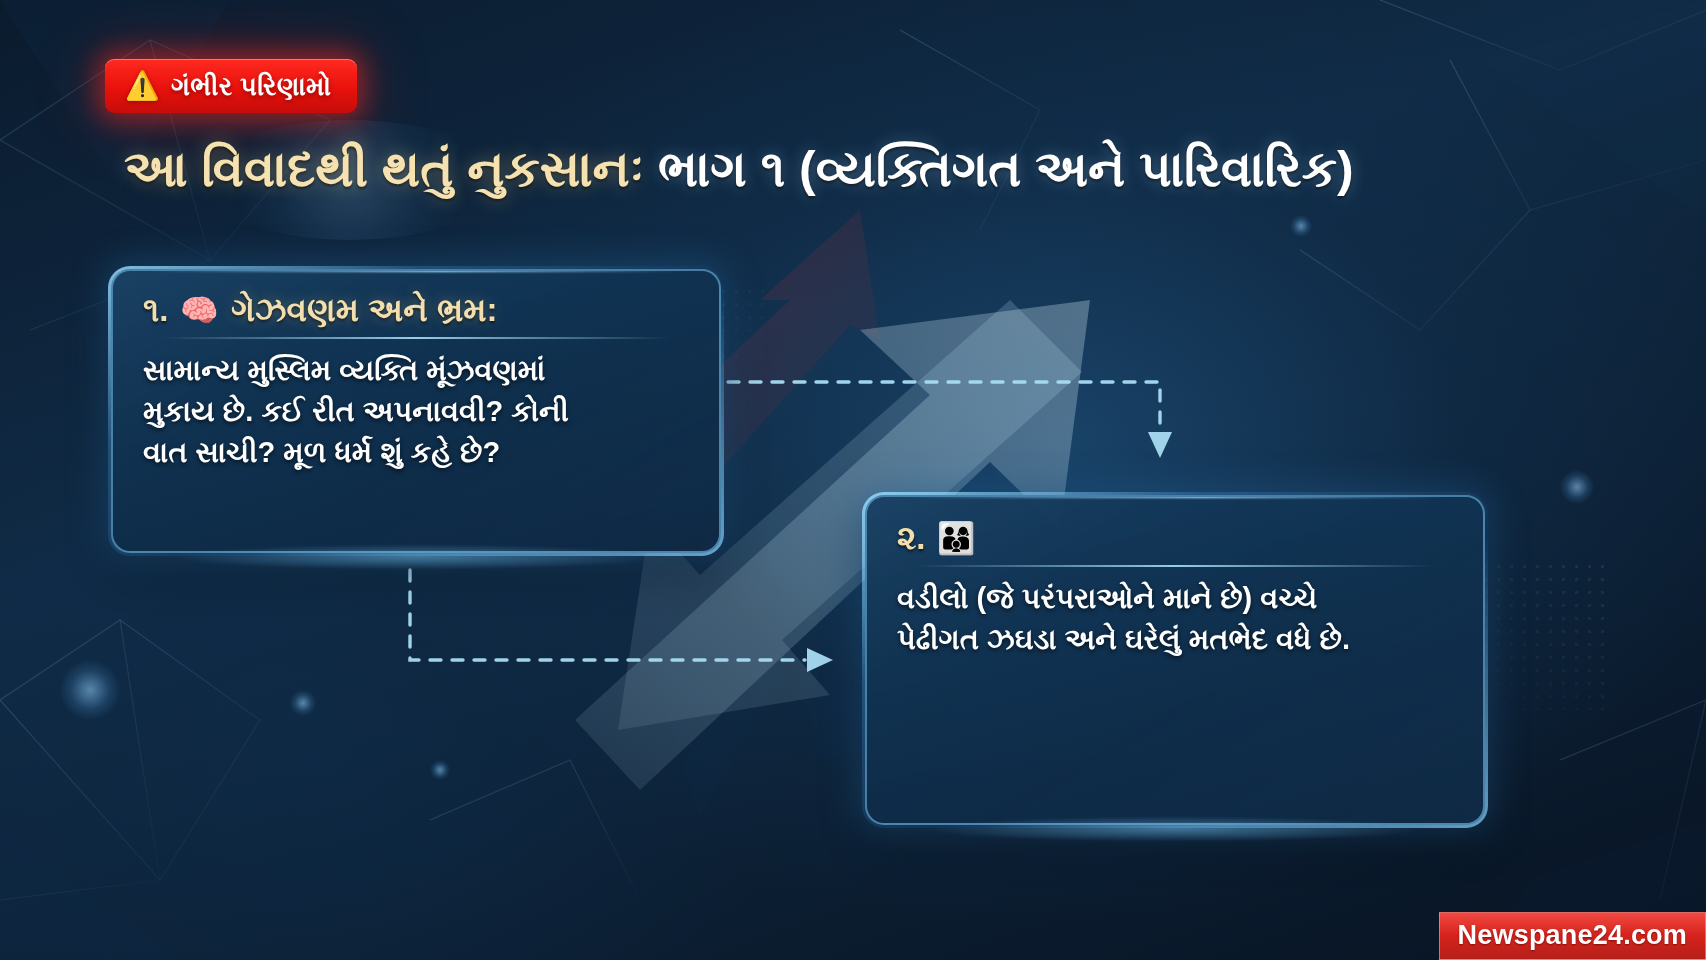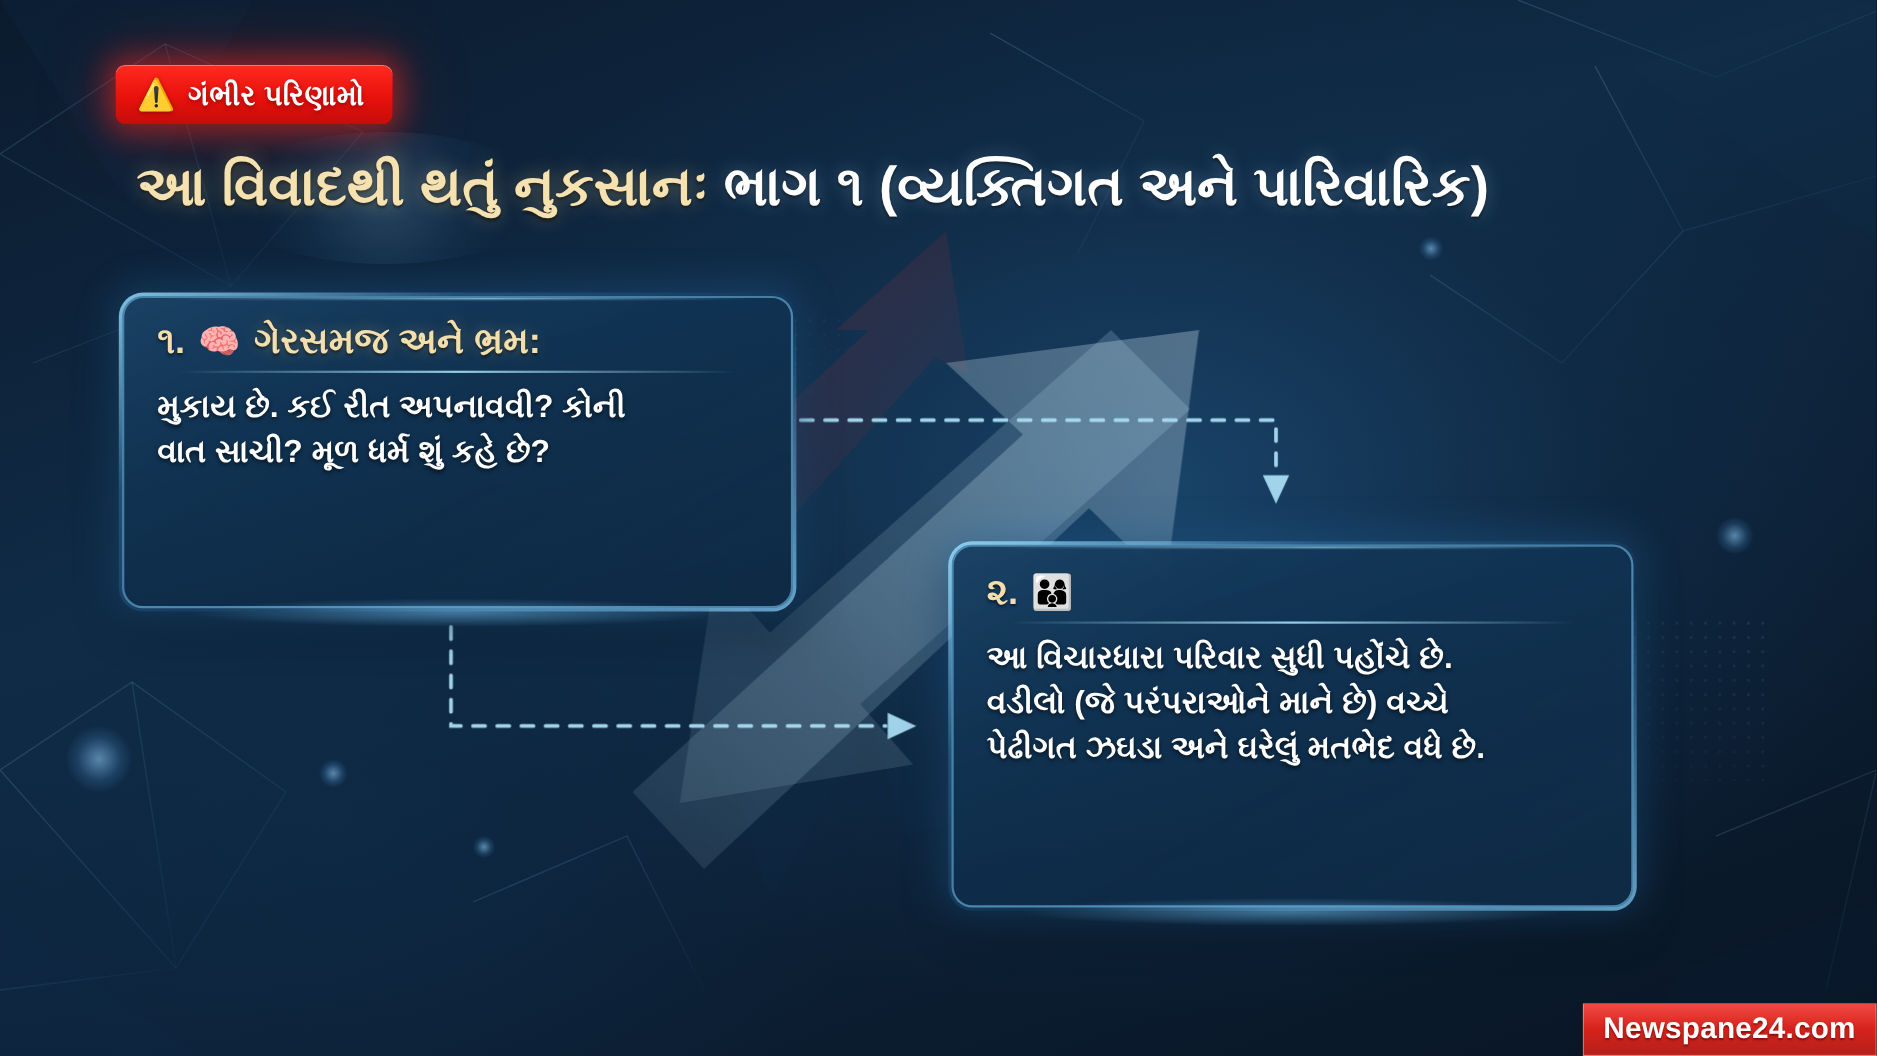--- a/index.html
+++ b/index.html
@@ -282,41 +282,41 @@
   <div class="headline">
     <span class="gold">આ વિવાદથી થતું નુકસાનઃ </span><span class="white">ભાગ ૧ (વ્યક્તિગત અને પારિવારિક)</span>
   </div>
 
   <div class="card" id="card1">
     <div class="card-inner">
       <div class="card-sheen"></div>
       <div class="card-head">
         <span class="card-num">૧.</span>
         <span class="card-emoji">🧠</span>
-        <span class="card-title">ગેરસમજ અને ભ્રમ:</span>
+        <span class="card-title">ગેઝવણમ અને ભ્રમ:</span>
       </div>
       <div class="head-rule"></div>
       <div class="card-body">
+        <p>સામાન્ય મુસ્લિમ વ્યક્તિ મૂંઝવણમાં</p>
         <p>મુકાય છે. કઈ રીત અપનાવવી? કોની</p>
         <p>વાત સાચી? મૂળ ધર્મ શું કહે છે?</p>
       </div>
     </div>
     <div class="card-underglow"></div>
   </div>
 
   <div class="card" id="card2">
     <div class="card-inner">
       <div class="card-sheen"></div>
       <div class="card-head">
         <span class="card-num">૨.</span>
         <span class="card-emoji">👨‍👩‍👦</span>
       </div>
       <div class="head-rule"></div>
       <div class="card-body">
-        <p>આ વિચારધારા પરિવાર સુધી પહોંચે છે.</p>
         <p>વડીલો (જે પરંપરાઓને માને છે) વચ્ચે</p>
         <p>પેઢીગત ઝઘડા અને ઘરેલું મતભેદ વધે છે.</p>
       </div>
     </div>
     <div class="card-underglow"></div>
   </div>
 
   <div class="watermark">Newspane24.com</div>
 
 </div>

